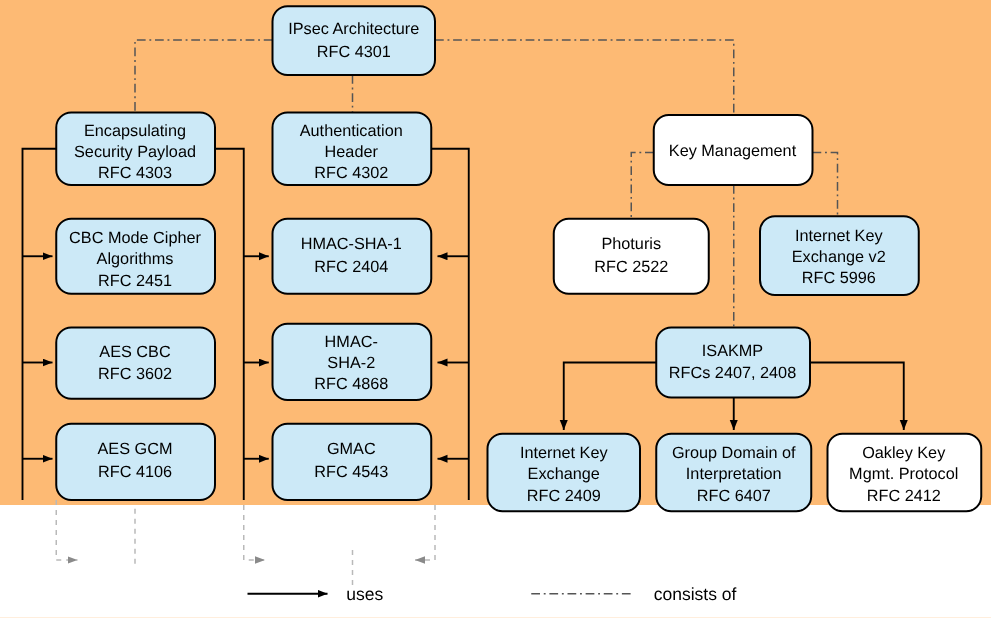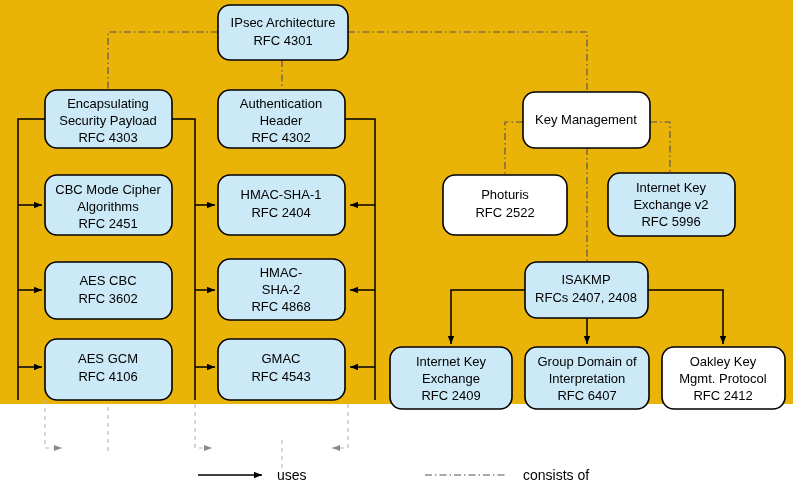--- a/index.html
+++ b/index.html
@@ -10,21 +10,21 @@
   body {
     width: 793px;
     height: 494px;
     overflow: hidden;
     font-family: "Liberation Sans", sans-serif;
   }
   #diagram-root {
     position: relative;
     width: 793px;
     height: 404px;
-    background: #eab308;
+    background: #fdba74;
   }
   svg#diagram-svg {
     position: absolute;
     left: 0;
     top: 0;
     width: 793px;
     height: 494px;
   }
   .node-box {
     stroke: #000000;

